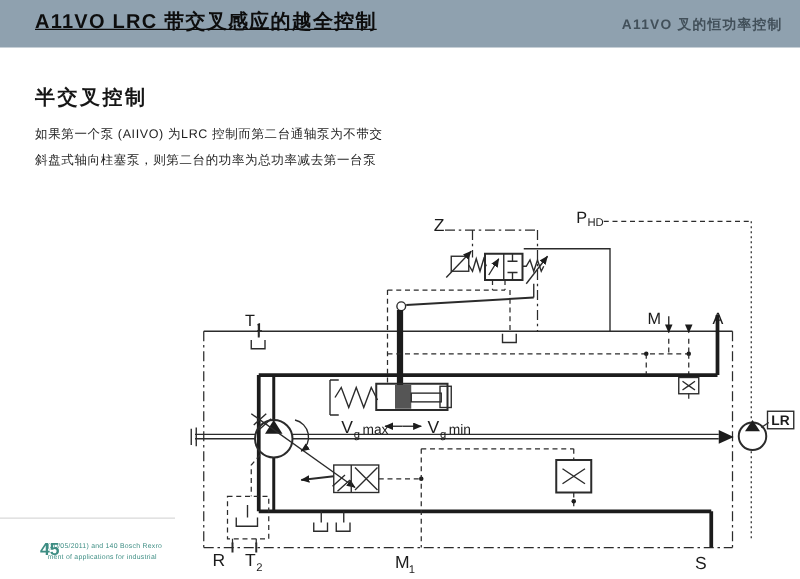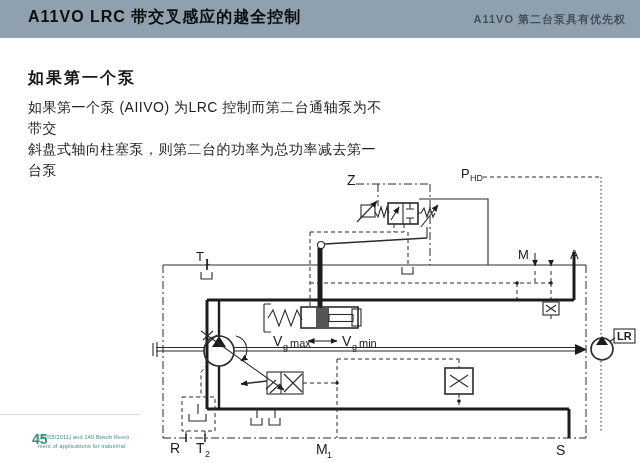--- a/index.html
+++ b/index.html
@@ -1,24 +1,24 @@
 <!DOCTYPE html>
 <html><head>
 <meta charset="utf-8">
 <style>
   html,body{margin:0;padding:0;}
   .page{position:relative;width:640px;height:463px;background:#ffffff;
         font-family:"Liberation Sans",sans-serif;overflow:hidden;}
   .header{position:absolute;left:0;top:0;width:640px;height:38px;background:#8fa1af;}
   .header .t-left{position:absolute;left:28px;top:7px;font-size:16px;font-weight:bold;
-        color:#0d0d0d;letter-spacing:1px;white-space:nowrap;}
+        color:#0d0d0d;letter-spacing:1px;white-space:nowrap;text-decoration:underline;}
   .header .t-right{position:absolute;right:14px;top:12px;font-size:11px;font-weight:bold;
         color:#42505a;letter-spacing:1px;white-space:nowrap;}
   .section-title{position:absolute;left:28px;top:68px;font-size:16px;font-weight:bold;color:#161616;letter-spacing:2px;}
-  .bodytext{position:absolute;left:28px;top:97px;width:360px;font-size:14px;line-height:21px;color:#1f1f1f;letter-spacing:0.5px;}
+  .bodytext{position:absolute;left:28px;top:97px;width:360px;font-size:10px;line-height:21px;color:#1f1f1f;letter-spacing:0.5px;}
   .footer-rule{position:absolute;left:0;top:414px;width:140px;height:1px;background:#d9d9d9;}
   .page-num{position:absolute;left:8px;top:431px;font-size:14px;font-weight:bold;color:#3d8d83;margin-left:24px;}
   .footer-note{position:absolute;left:38px;top:433px;font-size:5.5px;line-height:9px;color:#3d8d83;letter-spacing:0.2px;}
   svg{position:absolute;left:0;top:0;}
   .ln{stroke:#2b2b2b;stroke-width:1.1;fill:none;}
   .ln2{stroke:#2b2b2b;stroke-width:1.6;fill:none;}
   .bold{stroke:#1c1c1c;stroke-width:3;fill:none;}
   .bold2{stroke:#1c1c1c;stroke-width:2.4;fill:none;}
   .dd{stroke:#2b2b2b;stroke-width:1;fill:none;stroke-dasharray:8 3 2 3;}
   .da{stroke:#2b2b2b;stroke-width:1;fill:none;stroke-dasharray:4 3;}
@@ -28,24 +28,24 @@
   .lbl-sm{font-family:"Liberation Sans",sans-serif;font-size:9px;fill:#1c1c1c;}
   .lbl-lg{font-family:"Liberation Sans",sans-serif;font-size:14px;fill:#1c1c1c;}
 </style>
 </head>
 <body>
 
 <div class="page">
 
   <div class="header">
     <span class="t-left">A11VO  LRC 带交叉感应的越全控制</span>
-    <span class="t-right">A11VO  第二台泵具有优先权</span>
+    <span class="t-right">A11VO  叉的恒功率控制</span>
   </div>
 
-  <div class="section-title">如果第一个泵</div>
+  <div class="section-title">半交叉控制</div>
 
   <div class="bodytext">
     <div>如果第一个泵 (AIIVO) 为LRC 控制而第二台通轴泵为不带交</div>
     <div>斜盘式轴向柱塞泵，则第二台的功率为总功率减去第一台泵</div>
   </div>
 
   <div class="footer-rule"></div>
   <div class="page-num">45</div>
   <div class="footer-note">
     <div>(20/05/2011) and 140 Bosch Rexro</div>

